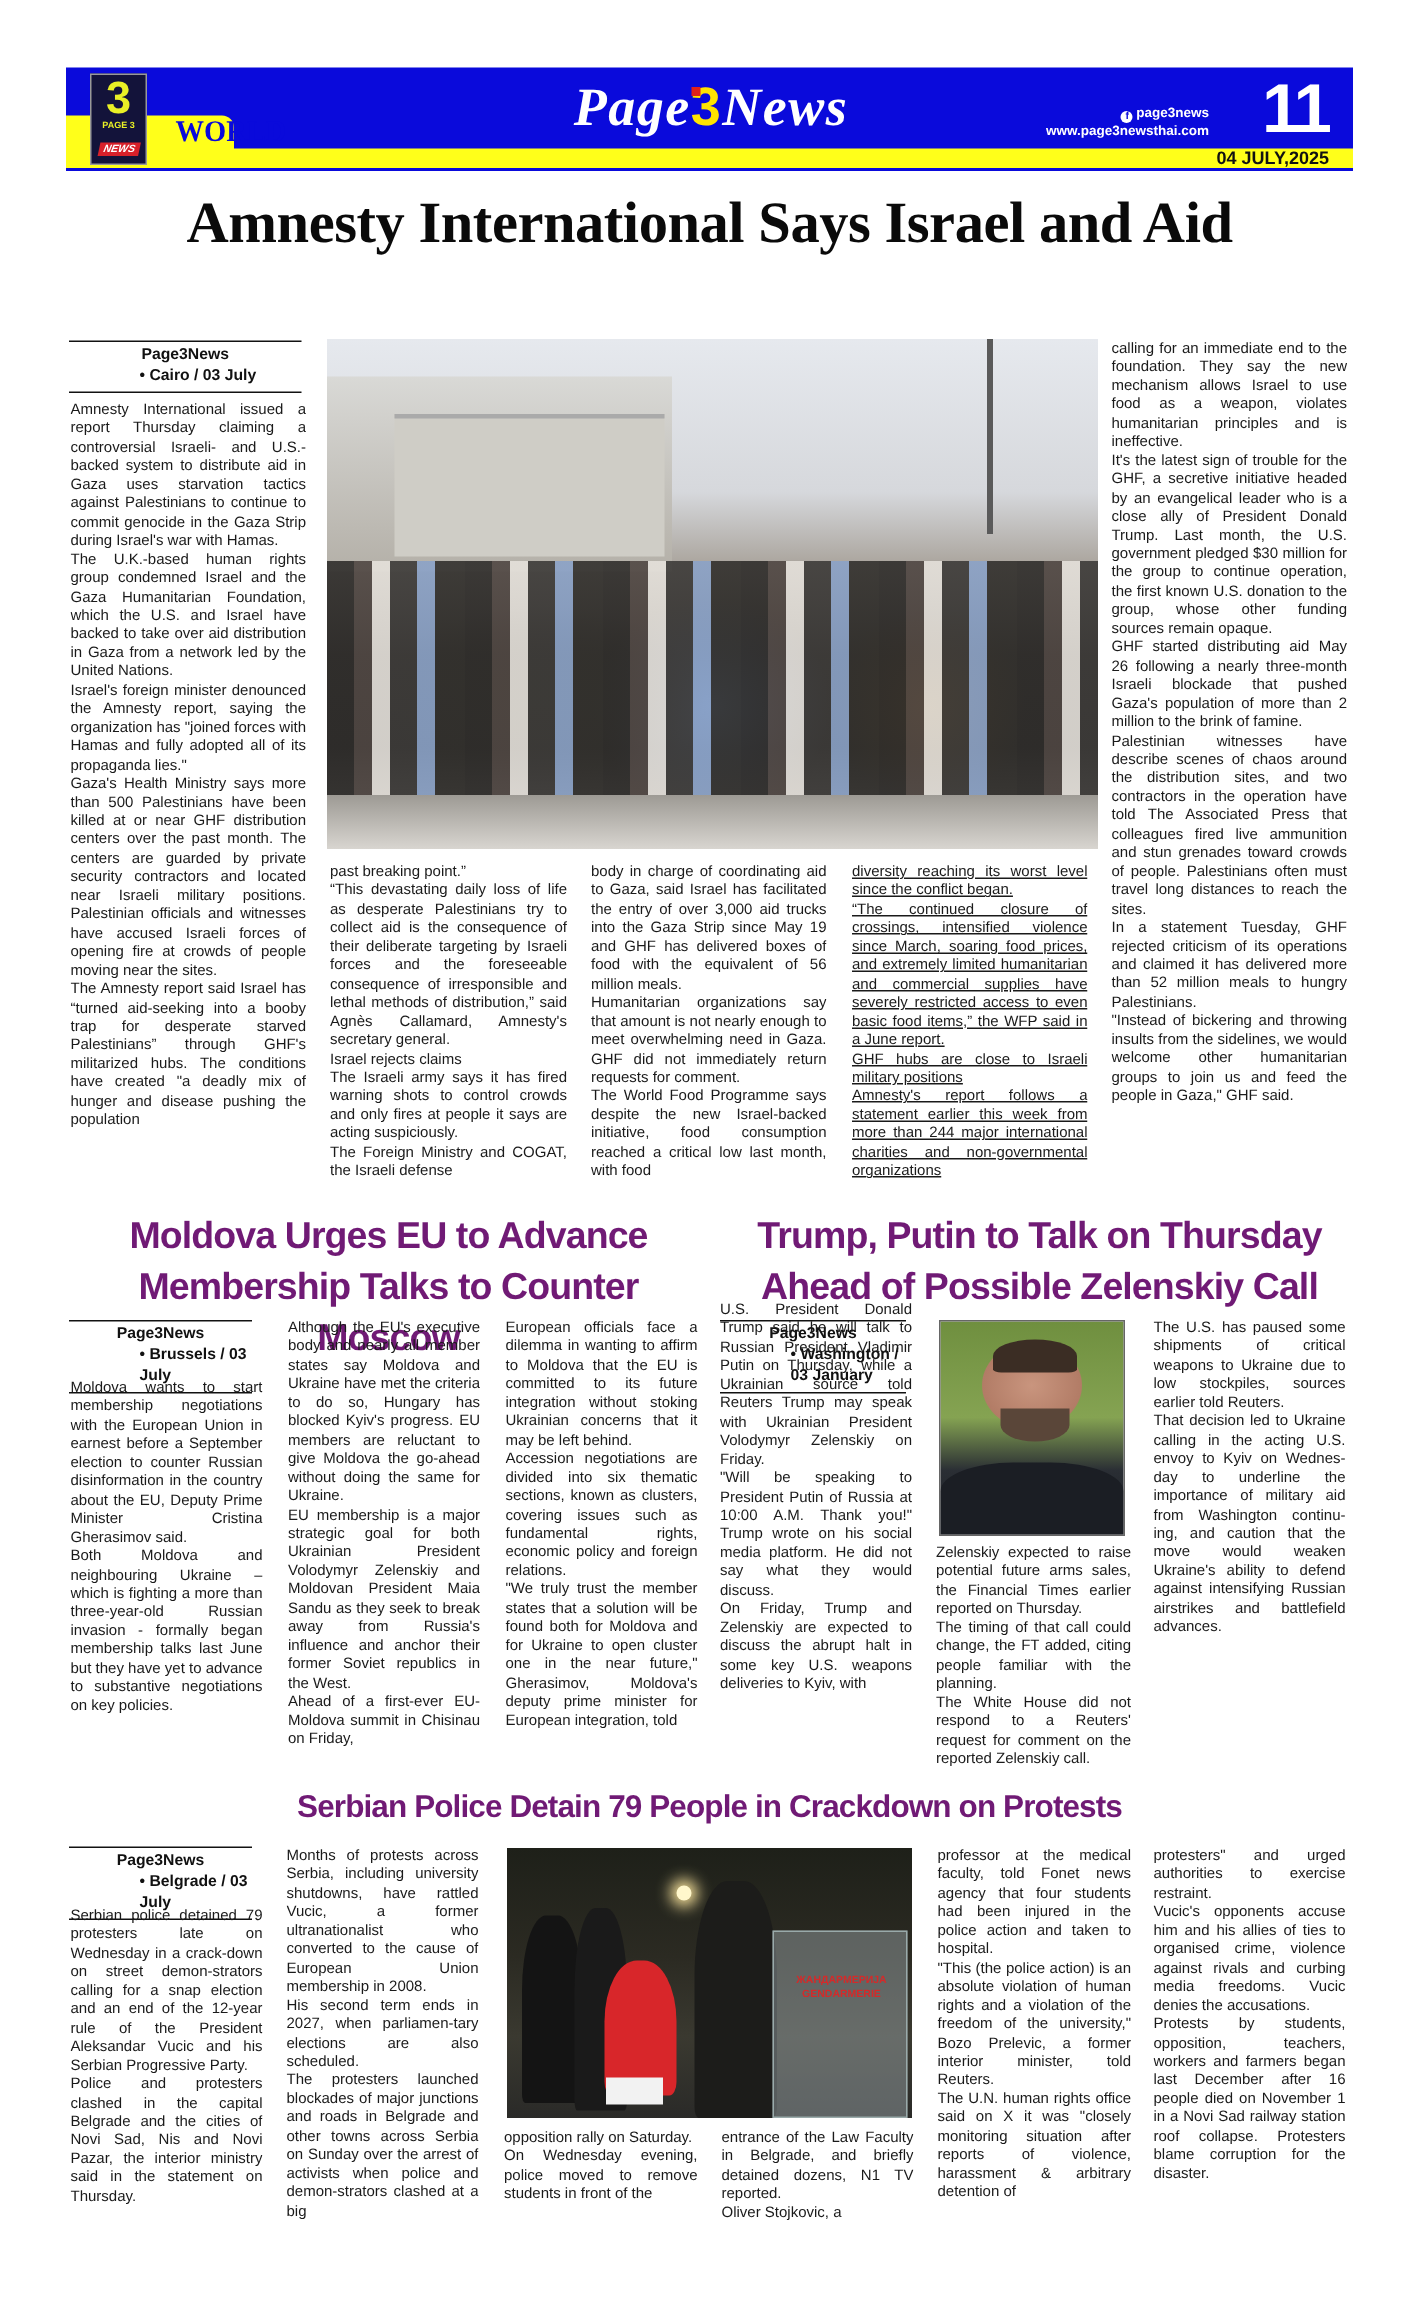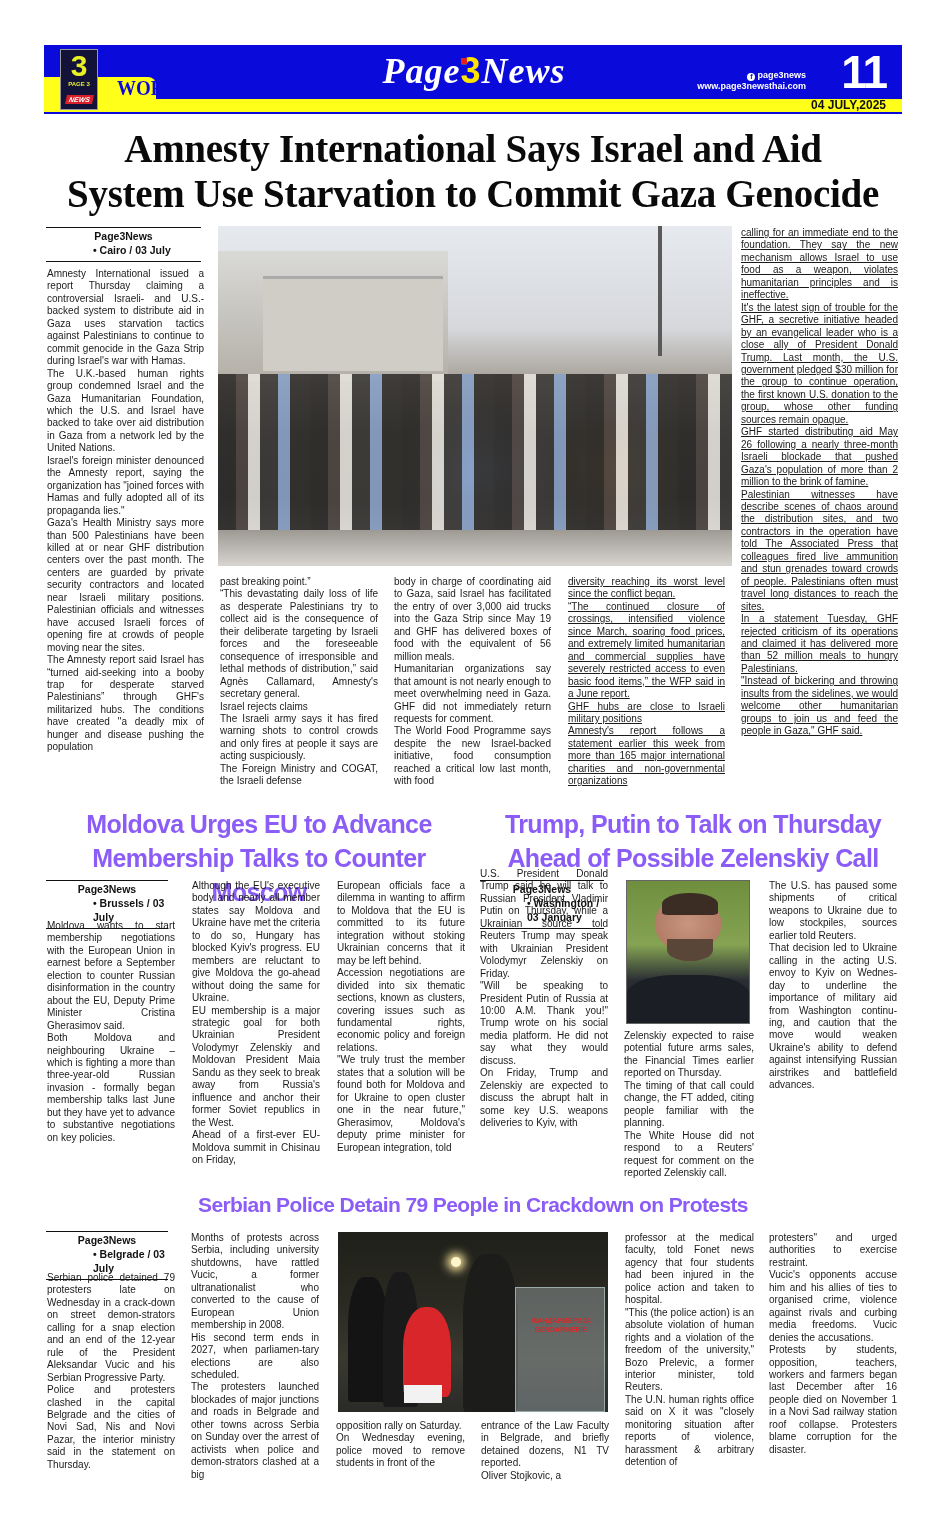--- a/index.html
+++ b/index.html
@@ -18,21 +18,21 @@
   .brand { position: absolute; left: 330px; top: 4px; width: 200px; text-align: center; color: #ffffff; font: 700 36px/44px "Liberation Serif", serif; font-style: italic; letter-spacing: 1px; }
   .brand .brand-three { color: #ffe400; font-style: normal; font-family: "Liberation Sans", sans-serif; font-weight: 900; position: relative; }
   .brand .brand-three::before { content: ""; position: absolute; left: 1px; top: 8px; width: 6px; height: 6px; background: #e0201b; }
   .social { position: absolute; right: 96px; top: 25px; color: #fff; font: 700 9px/11px "Liberation Sans", sans-serif; text-align: right; }
   .social .fb-icon { display: inline-block; width: 8px; height: 8px; border-radius: 50%; background: #fff; color: #0a0adb; font: 700 7px/8px "Liberation Sans", sans-serif; text-align: center; margin-right: 2px; vertical-align: -1px; }
   .page-number { position: absolute; right: 16px; top: 2px; color: #fff; font: 900 46px/50px "Liberation Sans", sans-serif; letter-spacing: -2px; }
   .issue-date { position: absolute; right: 16px; top: 54px; color: #111; font: 700 12px/13px "Liberation Sans", sans-serif; margin-left: 28px; }
 
   
   .headline-main { position: absolute; left: 44px; top: 126px; width: 858px; text-align: center; font: 700 39px/45px "Liberation Serif", serif; color: #0a0a0a; letter-spacing: -0.3px; }
-  .headline-sub { position: absolute; text-align: center; font: 700 25px/34px "Liberation Sans", sans-serif; color: #8b5cf6; letter-spacing: -0.6px; }
+  .headline-sub { position: absolute; text-align: center; font: 700 25px/34px "Liberation Sans", sans-serif; color: #701a75; letter-spacing: -0.6px; }
 
   
   .byline { position: absolute; width: 155px; border-top: 1px solid #111; border-bottom: 1px solid #111; padding: 1px 0 4px; }
   .byline .agency { display: block; text-align: center; font: 700 10.5px/14px "Liberation Sans", sans-serif; }
   .byline .place { display: block; font: 700 10.5px/14px "Liberation Sans", sans-serif; padding-left: 3px; margin-left: 44px; }
 
   
   .col { position: absolute; font: 10px/12.45px "Liberation Sans", sans-serif; color: #1a1a1a; text-align: justify; hyphens: manual; overflow: hidden; }
   .col p { margin: 0; }
 
@@ -86,21 +86,20 @@
   <div class="social">
     <div><span class="fb-icon">f</span><span>page3news</span></div>
     <div>www.page3newsthai.com</div>
   </div>
   <div class="page-number">11</div>
   <div class="issue-date">04 JULY,2025</div>
 </header>
 
 <h1 class="headline-main">
   <span>Amnesty International Says Israel and Aid</span><br>
-  <span>System Use Starvation to Commit Gaza Genocide</span>
 </h1>
 
 <div class="byline" style="left:46px; top:227px;">
   <span class="agency">Page3News</span>
   <span class="place">• Cairo / 03 July</span>
 </div>
 
 <div class="col" style="left:47px; top:268px; width:157px; height:536px;">
   <p>Amnesty International issued a report Thursday claiming a controversial Israeli- and U.S.-backed system to distribute aid in Gaza uses starvation tactics against Palestinians to continue to commit genocide in the Gaza Strip during Israel's war with Hamas.</p>
   <p>The U.K.-based human rights group condemned Israel and the Gaza Humanitarian Foundation, which the U.S. and Israel have backed to take over aid distribution in Gaza from a network led by the United Nations.</p>
@@ -128,24 +127,24 @@
 <div class="col" style="left:394px; top:576px; width:157px; height:228px;">
   <p>body in charge of coordinating aid to Gaza, said Israel has facilitated the entry of over 3,000 aid trucks into the Gaza Strip since May 19 and GHF has delivered boxes of food with the equivalent of 56 million meals.</p>
   <p>Humanitarian organizations say that amount is not nearly enough to meet overwhelming need in Gaza. GHF did not immediately return requests for comment.</p>
   <p>The World Food Programme says despite the new Israel-backed initiative, food consumption reached a critical low last month, with food</p>
 </div>
 
 <div class="col" style="left:568px; top:576px; width:157px; height:228px;text-decoration:underline;">
   <p>diversity reaching its worst level since the conflict began.</p>
   <p>“The continued closure of crossings, intensified violence since March, soaring food prices, and extremely limited humanitarian and commercial supplies have severely restricted access to even basic food items,” the WFP said in a June report.</p>
   <p>GHF hubs are close to Israeli military positions</p>
-  <p>Amnesty's report follows a statement earlier this week from more than 165 major international charities and non-governmental organizations</p>
-</div>
-
-<div class="col" style="left:741px; top:227px; width:157px; height:577px;text-decoration:underline;">
+  <p>Amnesty's report follows a statement earlier this week from more than 244 major international charities and non-governmental organizations</p>
+</div>
+
+<div class="col" style="left:741px; top:227px; width:157px; height:577px;">
   <p>calling for an immediate end to the foundation. They say the new mechanism allows Israel to use food as a weapon, violates humanitarian principles and is ineffective.</p>
   <p>It's the latest sign of trouble for the GHF, a secretive initiative headed by an evangelical leader who is a close ally of President Donald Trump. Last month, the U.S. government pledged $30 million for the group to continue operation, the first known U.S. donation to the group, whose other funding sources remain opaque.</p>
   <p>GHF started distributing aid May 26 following a nearly three-month Israeli blockade that pushed Gaza's population of more than 2 million to the brink of famine.</p>
   <p>Palestinian witnesses have describe scenes of chaos around the distribution sites, and two contractors in the operation have told The Associated Press that colleagues fired live ammunition and stun grenades toward crowds of people. Palestinians often must travel long distances to reach the sites.</p>
   <p>In a statement Tuesday, GHF rejected criticism of its operations and claimed it has delivered more than 52 million meals to hungry Palestinians.</p>
   <p>"Instead of bickering and throwing insults from the sidelines, we would welcome other humanitarian groups to join us and feed the people in Gaza," GHF said.</p>
 </div>
 
 <h2 class="headline-sub" style="left:44px; top:807px; width:430px;">
   <span>Moldova Urges EU to Advance</span><br>

